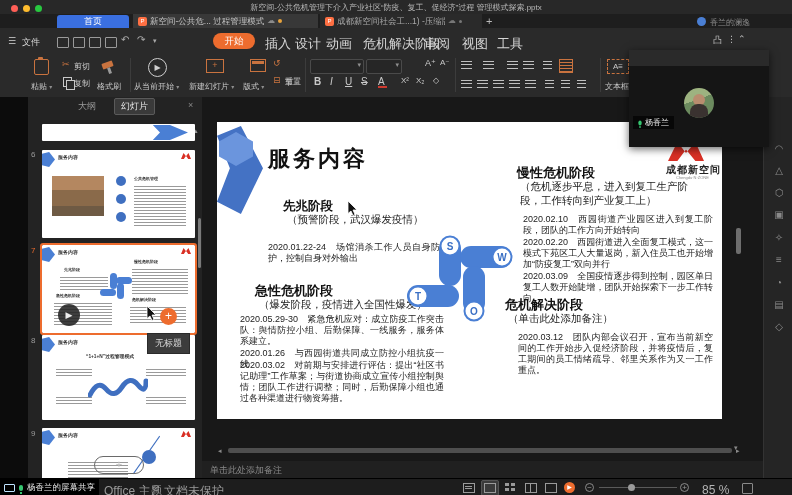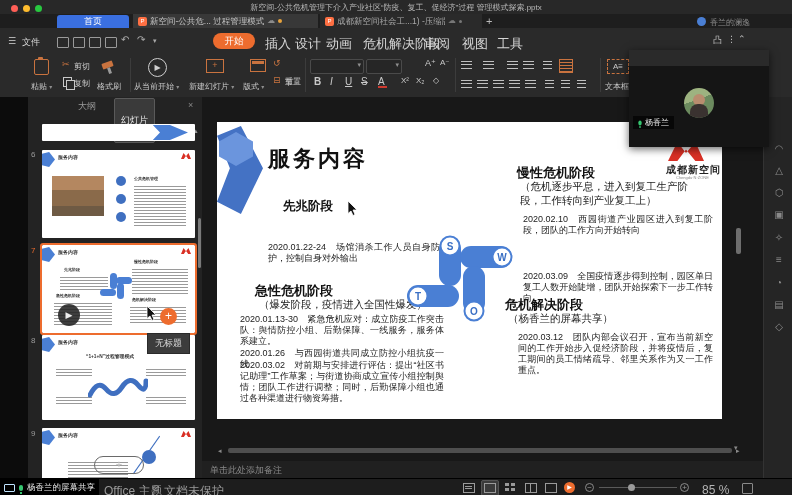--- a/index.html
+++ b/index.html
@@ -60,21 +60,21 @@
   .lines-ico{position:absolute;width:11px;height:8px;
              background:repeating-linear-gradient(to bottom,#c0c0c0 0 1px,transparent 1px 3.5px);}
   .obox{position:absolute;width:12px;height:12px;border:1px solid #c9733f;
         background:repeating-linear-gradient(to bottom,#c9733f 2px 3px,transparent 3px 5px);}
   .tbox{position:absolute;width:20px;height:13px;border:1px dashed #c9733f;color:#c9c9c9;font-size:8px;text-align:center;line-height:13px;}
 
   
   .left-strip{position:absolute;left:0;top:97px;width:28px;height:381px;background:#0c0c0c;}
   .sidebar{position:absolute;left:28px;top:97px;width:174px;height:381px;background:#232323;overflow:hidden;}
   .side-tab{position:absolute;top:3px;font-size:9px;color:#9a9a9a;}
-  .side-tab.active{background:#3a3a3a;border:1px solid #5a5a5a;border-radius:2px;color:#e8e8e8;padding:15px 6px;top:1px;}
+  .side-tab.active{background:#3a3a3a;border:1px solid #5a5a5a;border-radius:2px;color:#e8e8e8;padding:1px 6px;top:1px;}
   .thumb{position:absolute;left:14px;width:153px;background:#fff;border-radius:1px;overflow:hidden;}
   .thumb.sel{outline:2px solid #ed6c2e;}
   .tnum{position:absolute;left:3px;font-size:8px;color:#9a9a9a;}
   .tnum.cur{color:#ed6c2e;}
   .mini-hex{position:absolute;left:0;top:2px;width:13px;height:15px;background:#4a7fd4;
             clip-path:polygon(0 12%,55% 0,100% 50%,55% 100%,0 88%);}
   .mini-title{position:absolute;left:16px;top:4px;font-size:8px;font-weight:bold;color:#333;
               transform:scale(0.62);transform-origin:0 0;white-space:nowrap;}
   .mini-logo{position:absolute;right:4px;top:3px;width:10px;height:6px;background:#d93025;
              clip-path:polygon(0 100%,25% 0,50% 55%,75% 0,100% 100%,72% 100%,50% 45%,28% 100%);}
@@ -339,35 +339,37 @@
       <span class="abs" style="left:0;top:4px;width:46px;height:88px;background:#4472c4;clip-path:polygon(0 11%,52% 0,100% 48%,52% 100%,0 86%,28% 48%)"></span>
       <span class="abs" style="left:2px;top:10px;width:34px;height:34px;background:#6b95dd;clip-path:polygon(0 28%,50% 0,100% 28%,100% 72%,50% 100%,0 72%)"></span>
 
       <div class="abs" style="left:51px;top:22px;font-size:22px;font-weight:bold;letter-spacing:3px;color:#111">服务内容</div>
 
       <span class="logo-mark" style="left:451px;top:20px"></span>
       <div class="logo-name" style="left:449px;top:41px">成都新空间</div>
       <div class="logo-sub" style="left:459px;top:53px">Chengdu·N·ZONE</div>
 
       <div class="sec-head" style="left:66px;top:76px;font-size:12.5px">先兆阶段</div>
+      <div class="sec-sub" style="left:70px;top:91px;font-size:10.5px">（预警阶段，武汉爆发疫情）</div>
       <div class="abs para" style="left:51px;top:120px;width:172px">2020.01.22-24　场馆消杀工作人员自身防护，控制自身对外输出</div>
 
       <div class="sec-head" style="left:38px;top:160px;font-size:13px">急性危机阶段</div>
       <div class="sec-sub" style="left:42px;top:176px;font-size:10.5px">（爆发阶段，疫情进入全国性爆发）</div>
-      <div class="abs para" style="left:23px;top:192px;width:204px">2020.01.13-30　紧急危机应对：成立防疫工作突击队：舆情防控小组、后勤保障、一线服务，服务体系建立。</div>
+      <div class="abs para" style="left:23px;top:192px;width:204px">2020.05.29-30　紧急危机应对：成立防疫工作突击队：舆情防控小组、后勤保障、一线服务，服务体系建立。</div>
       <div class="abs para" style="left:23px;top:226px;width:204px">2020.01.26　与西园街道共同成立防控小组抗疫一线</div>
       <div class="abs para" style="left:23px;top:238px;width:204px">2020.03.02　对前期与安排进行评估：提出“社区书记助理”工作草案；与街道协商成立宣传小组控制舆情；团队工作进行调整；同时，后勤保障小组也通过各种渠道进行物资筹措。</div>
 
       <div class="sec-head" style="left:300px;top:42px;font-size:13px">慢性危机阶段</div>
       <div class="sec-sub" style="left:303px;top:58px;font-size:10.5px;white-space:normal;width:185px">（危机逐步平息，进入到复工生产阶段，工作转向到产业复工上）</div>
       <div class="abs para" style="left:306px;top:92px;width:190px">2020.02.10　西园街道产业园区进入到复工阶段，团队的工作方向开始转向</div>
+      <div class="abs para" style="left:306px;top:115px;width:190px">2020.02.20　西园街道进入全面复工模式，这一模式下苑区工人大量返岗，新入住员工也开始增加“防疫复工”双向并行</div>
       <div class="abs para" style="left:306px;top:149px;width:190px">2020.03.09　全国疫情逐步得到控制，园区单日复工人数开始陡增，团队开始探索下一步工作转向</div>
 
       <div class="sec-head" style="left:288px;top:174px;font-size:13px">危机解决阶段</div>
-      <div class="sec-sub" style="left:291px;top:190px;font-size:10.5px">（杨香兰的屏幕共享）</div>
+      <div class="sec-sub" style="left:291px;top:190px;font-size:10.5px">（单击此处添加备注）</div>
       <div class="abs para" style="left:301px;top:210px;width:195px">2020.03.12　团队内部会议召开，宣布当前新空间的工作开始步入促经济阶段，并将疫情后，复工期间的员工情绪疏导、邻里关系作为又一工作重点。</div>
 
       <svg class="abs" style="left:185px;top:110px" width="112" height="94" viewBox="0 0 112 94">
         <rect x="37" y="6" width="22" height="48" rx="11" fill="#4a7fd4"></rect>
         <rect x="58" y="14" width="52" height="22" rx="11" fill="#4a7fd4"></rect>
         <rect x="5" y="53" width="52" height="22" rx="11" fill="#4a7fd4"></rect>
         <rect x="61" y="34" width="22" height="48" rx="11" fill="#4a7fd4"></rect>
         <circle cx="48" cy="14" r="9.5" fill="#fff" stroke="#4a7fd4" stroke-width="2"></circle>
         <circle cx="100" cy="25" r="9.5" fill="#fff" stroke="#4a7fd4" stroke-width="2"></circle>
         <circle cx="16" cy="64" r="9.5" fill="#fff" stroke="#4a7fd4" stroke-width="2"></circle>

